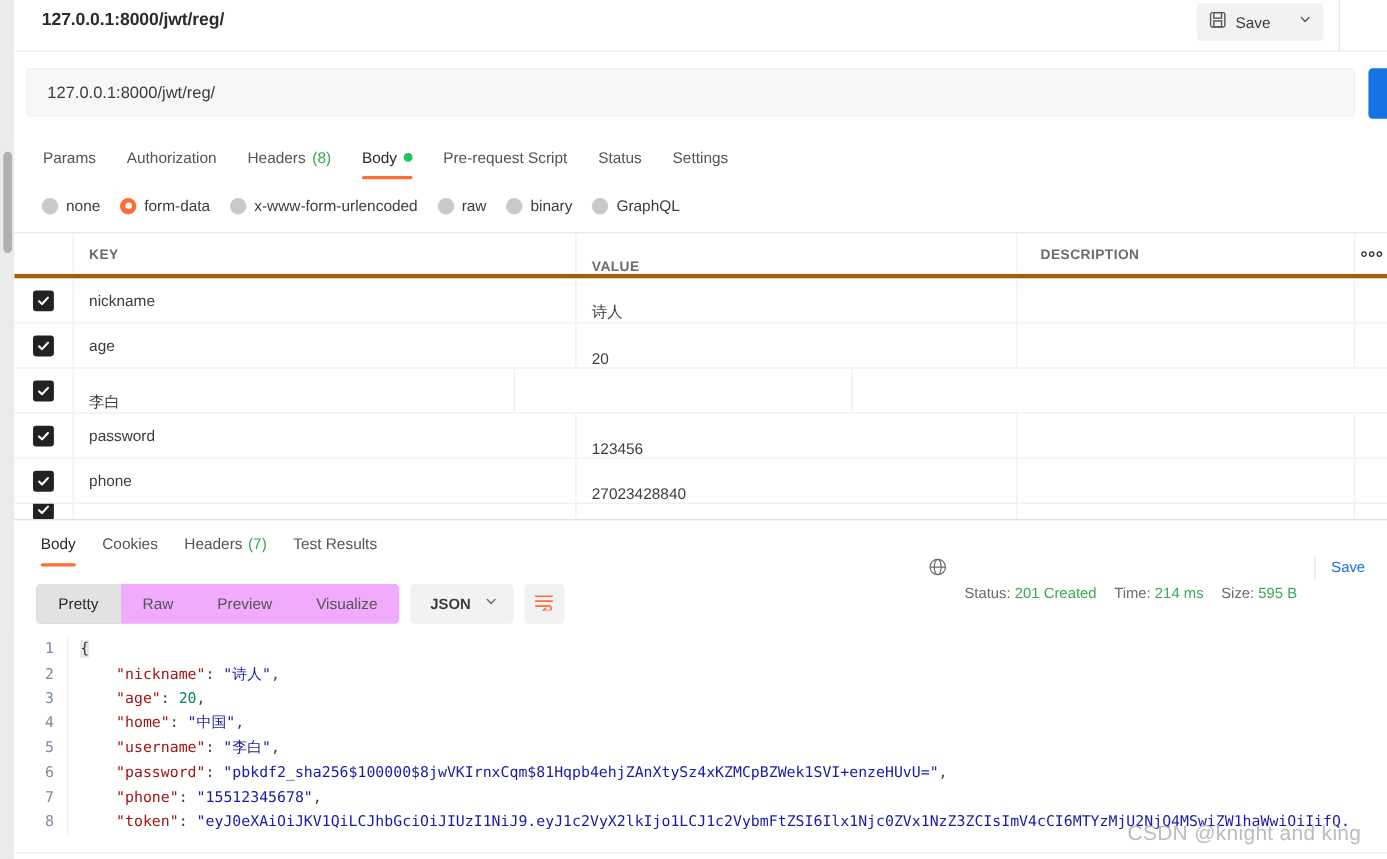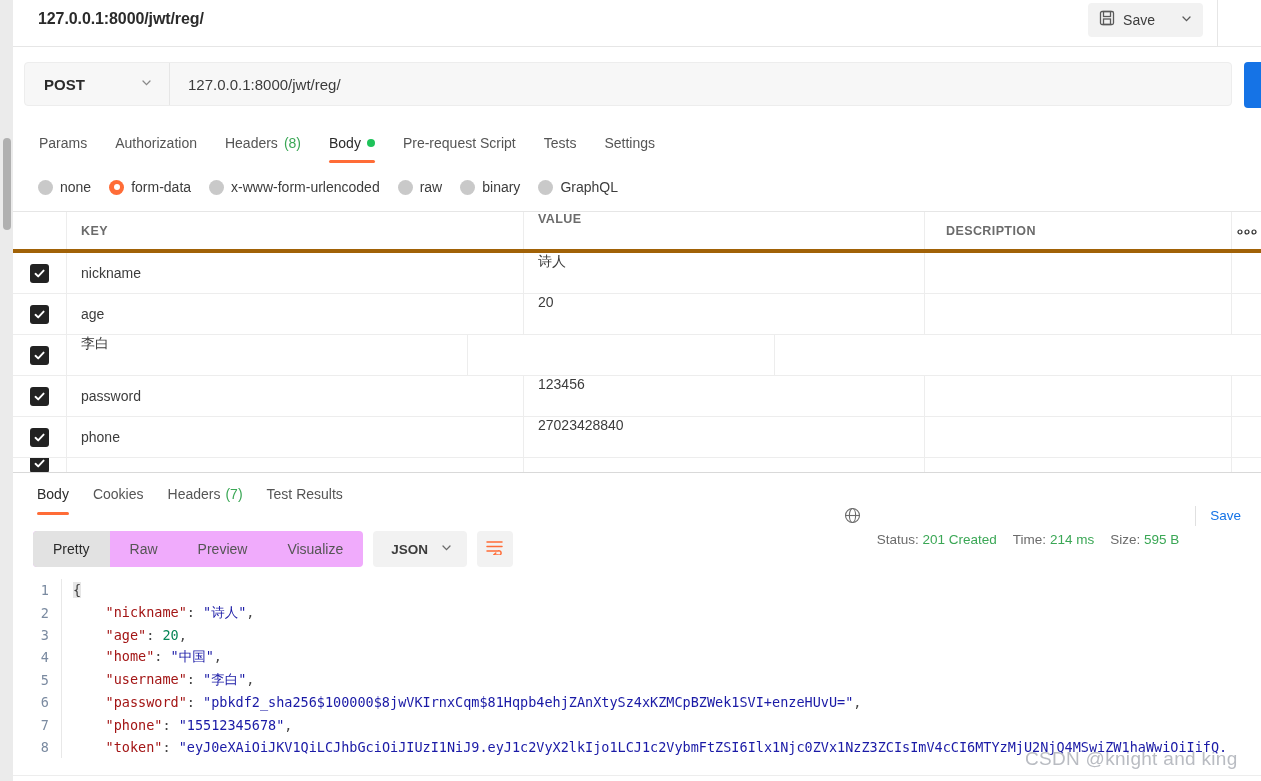--- a/index.html
+++ b/index.html
@@ -103,21 +103,21 @@
 
   
   .kv-table {
     position:absolute; left:13px; top:211px; width:1248px; height:261px;
     overflow:hidden; border-top:1px solid #e6e6e6;
   }
   .kv-row { display:flex; height:41px; border-bottom:1px solid #ededed; }
   .kv-row.head { height:41px; border-bottom:4px solid #a16207; }
   .c-chk { width:54px; flex:none; display:flex; align-items:center; justify-content:center; border-right:1px solid #ededed;}
   .c-key { width:457px; flex:none; display:flex; align-items:center; padding-left:14px; border-right:1px solid #ededed; }
-  .c-val { width:401px; flex:none; display:flex; align-items:flex-start; padding-left:14px; border-right:1px solid #ededed; }
+  .c-val { width:401px; flex:none; display:flex; align-items:flex-end; padding-left:14px; border-right:1px solid #ededed; }
   .c-desc { width:307px; flex:none; display:flex; align-items:center; padding-left:21px; border-right:1px solid #ededed; }
   .c-more { flex:1; display:flex; align-items:center; justify-content:center; }
   .hdr-txt { font-size:12.5px; font-weight:bold; color:#6b6b6b; letter-spacing:0.4px; }
   .cell-txt { font-size:14px; color:#3c3c3c; }
   .chk {
     width:19px; height:19px; border-radius:3px; background:#222;
     display:flex; align-items:center; justify-content:center; cursor:pointer;
   }
   .chk svg { display:block; }
   .kv-row.partial { height:20px; overflow:hidden; border-bottom:none; }
@@ -229,28 +229,20 @@
         <svg width="13" height="13" viewBox="0 0 13 13">
           <path d="M3 5 L6.5 8.6 L10 5" fill="none" stroke="#5a5a5a" stroke-width="1.3" stroke-linecap="round"></path>
         </svg>
       </span>
     </div>
     <div class="right-divider"></div>
   </div>
 
   <div class="url-row">
     <div class="url-wrap">
-      <div class="method-box">
-        <span class="m">POST</span>
-        <span>
-          <svg width="13" height="13" viewBox="0 0 13 13">
-            <path d="M3 5 L6.5 8.6 L10 5" fill="none" stroke="#8a8a8a" stroke-width="1.3" stroke-linecap="round"></path>
-          </svg>
-        </span>
-      </div>
       <input class="url-input" value="127.0.0.1:8000/jwt/reg/" placeholder="Enter request URL" style="">
     </div>
   </div>
   <button class="send-btn"></button>
 
   <div class="req-tabs">
     <div class="rtab">
       <span>Params</span>
     </div>
     <div class="rtab">
@@ -261,21 +253,21 @@
       <span class="cnt">(8)</span>
     </div>
     <div class="rtab active">
       <span>Body</span>
       <span class="dot-green"></span>
     </div>
     <div class="rtab">
       <span>Pre-request Script</span>
     </div>
     <div class="rtab">
-      <span>Tests</span>
+      <span>Status</span>
     </div>
     <div class="rtab">
       <span>Settings</span>
     </div>
   </div>
 
   <div class="radio-row">
     <div class="radio-item">
       <span class="rdot"></span>
       <span class="rl">none</span>

